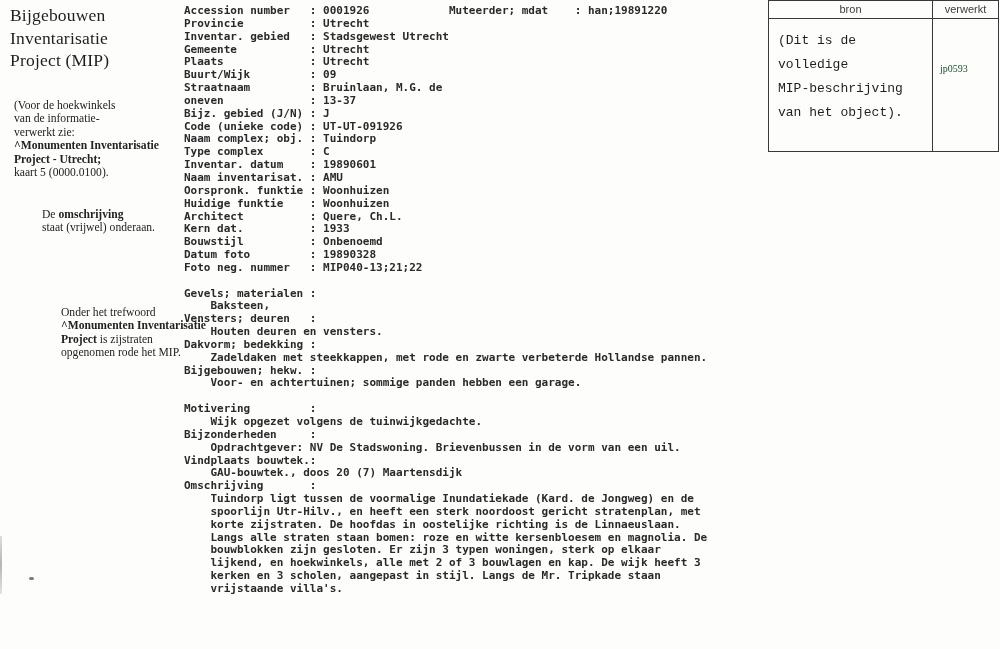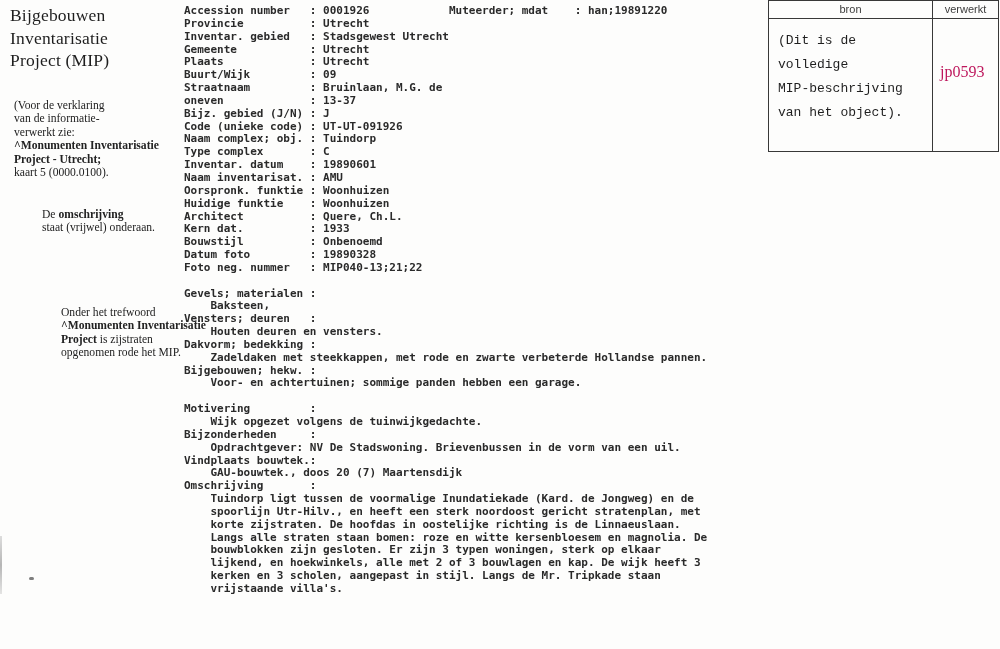--- a/index.html
+++ b/index.html
@@ -90,22 +90,22 @@
     padding: 10px 6px 0 9px;
     font-family: Liberation Mono, monospace;
     font-size: 13px;
     line-height: 24px;
     color: #1f1f1f;
     white-space: pre-line;
   }
   .stamp-body .c2 {
     padding: 44px 0 0 7px;
     font-family: "Liberation Serif", serif;
-    font-size: 16px;
-    color: #be185d;
+    font-size: 10px;
+    color: #14532d;
   }
   
   .artifact { position: absolute; }
   .dot {
     left: 29px; top: 577px;
     width: 5px; height: 3px;
     background: #676767;
     border-radius: 2px;
     opacity: 0.85;
   }
@@ -119,21 +119,21 @@
 </head>
 <body>
 
 <div class="page">
 
   <div class="title">Bijgebouwen
 Inventarisatie
 Project (MIP)</div>
 
   <div class="note n1">
-      <div><span>(Voor de verklaring</span></div>
+      <div><span>(Voor de hoekwinkels</span></div>
       <div><span>van de informatie-</span></div>
       <div><span>verwerkt zie:</span></div>
       <div><span class="b">^Monumenten Inventarisatie</span></div>
       <div><span class="b">Project - Utrecht;</span></div>
       <div><span>kaart 5 (0000.0100).</span></div>
     </div>
 
   <div class="note n2">
       <div><span>De </span><span class="b">omschrijving</span></div>
       <div><span>staat (vrijwel) onderaan.</span></div>

